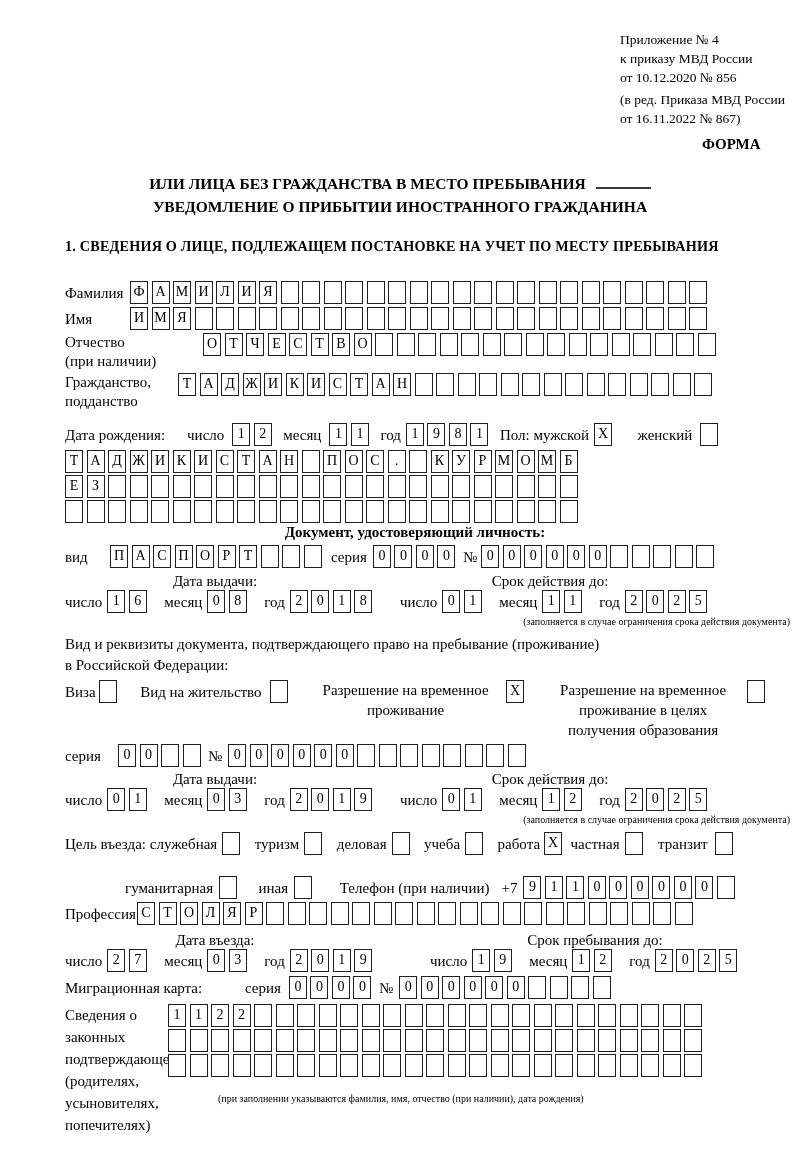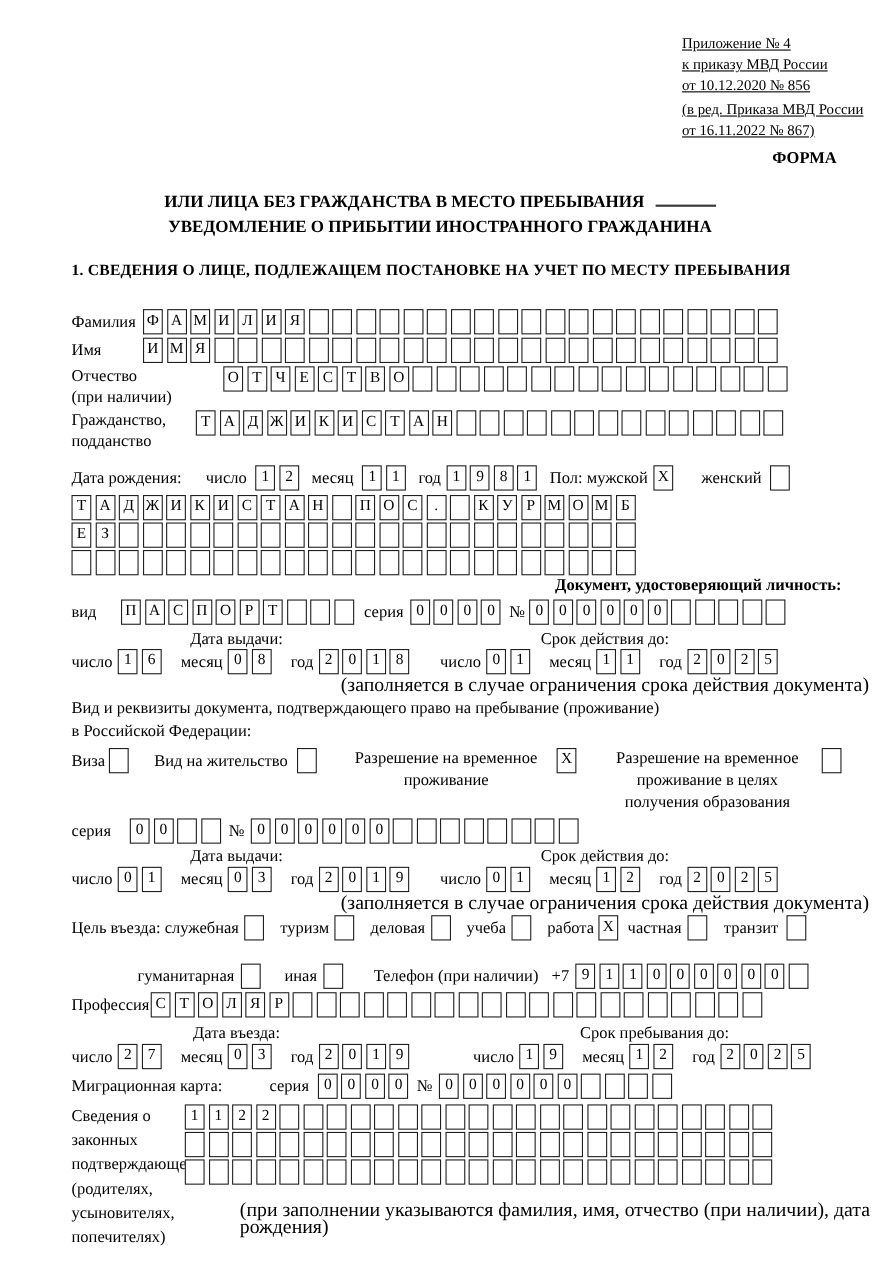--- a/index.html
+++ b/index.html
@@ -4,21 +4,21 @@
 <style>
   * { box-sizing: border-box; }
   html,body { margin:0; padding:0; background:#ffffff; }
   body {
     width:800px; height:1163px;
     font-family:"Liberation Serif", serif;
     color:#000; font-size:15px;
   }
   .page { position:relative; width:800px; height:1163px; padding-top:30px; overflow:hidden; }
 
-  .annex { margin-left:620px; font-size:13.5px; line-height:19px;text-decoration:underline; }
+  .annex { margin-left:620px; font-size:13.5px; line-height:19px; }
   .annex .gap { margin-top:3px; }
   .forma { font-weight:bold; font-size:15px; margin-left:702px; margin-top:8px; height:20px; }
 
   .title { text-align:center; font-weight:bold; font-size:15.5px; line-height:23px; margin-top:16px; }
   .uline { display:inline-block; width:55px; height:13px; border-bottom:2px solid #3a3a3a; margin-left:10px; }
 
   .section { font-weight:bold; font-size:14.2px; margin:20px 0 0 65px; height:20px; letter-spacing:.2px; }
 
   .row { display:flex; align-items:flex-start; margin-left:65px; }
   .cells { display:flex; flex-wrap:nowrap; }
@@ -29,21 +29,21 @@
   }
   .lbl { line-height:24px; white-space:nowrap; }
   .lbl2 { line-height:19px; white-space:nowrap; }
 
   .dg { display:flex; flex-direction:column; }
   .dg-title { width:300px; text-align:center; height:18px; line-height:18px; }
   .dg-line { display:flex; align-items:flex-start; }
   .dg-line .lbl { margin-right:5px; }
   .dg-line .cells { margin-right:14px; }
 
-  .note { font-size:18px; height:16px; line-height:16px; }
+  .note { font-size:10px; height:16px; line-height:16px; }
   .cbl { text-align:center; line-height:20px; }
 </style>
 </head>
 <body>
 
 <div class="page">
 
   <div class="annex">
     <div>Приложение № 4</div>
     <div>к приказу МВД России</div>
@@ -298,21 +298,21 @@
           <span class="cell"></span>
           <span class="cell"></span>
           <span class="cell"></span>
           <span class="cell"></span>
           <span class="cell"></span>
           <span class="cell"></span>
         </span>
     </span>
   </div>
 
-  <div style="text-align:right; font-weight:bold; height:19px; line-height:19px; margin-left:65px; width:700px">Документ, удостоверяющий личность:</div>
+  <div style="text-align:center; font-weight:bold; height:19px; line-height:19px; margin-left:65px; width:700px">Документ, удостоверяющий личность:</div>
 
   <div class="row" style="margin-top:3px">
     <span class="lbl" style="width:45px">вид</span>
     <span class="cells">
         <span class="cell">П</span>
         <span class="cell">А</span>
         <span class="cell">С</span>
         <span class="cell">П</span>
         <span class="cell">О</span>
         <span class="cell">Р</span>

